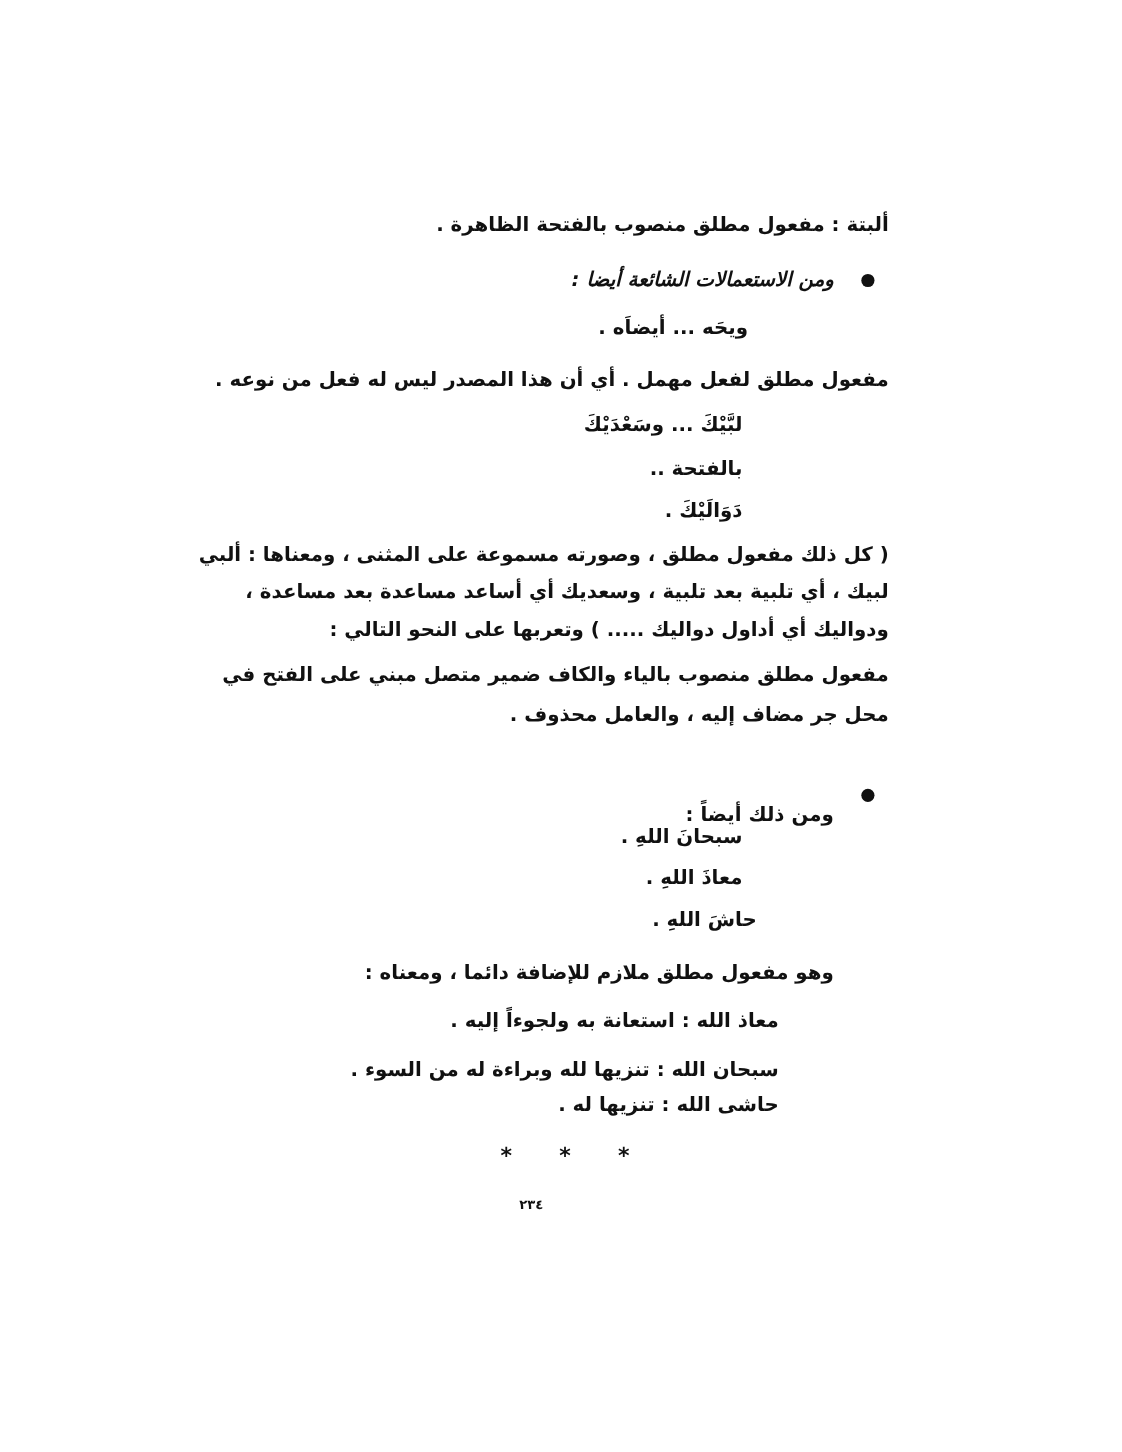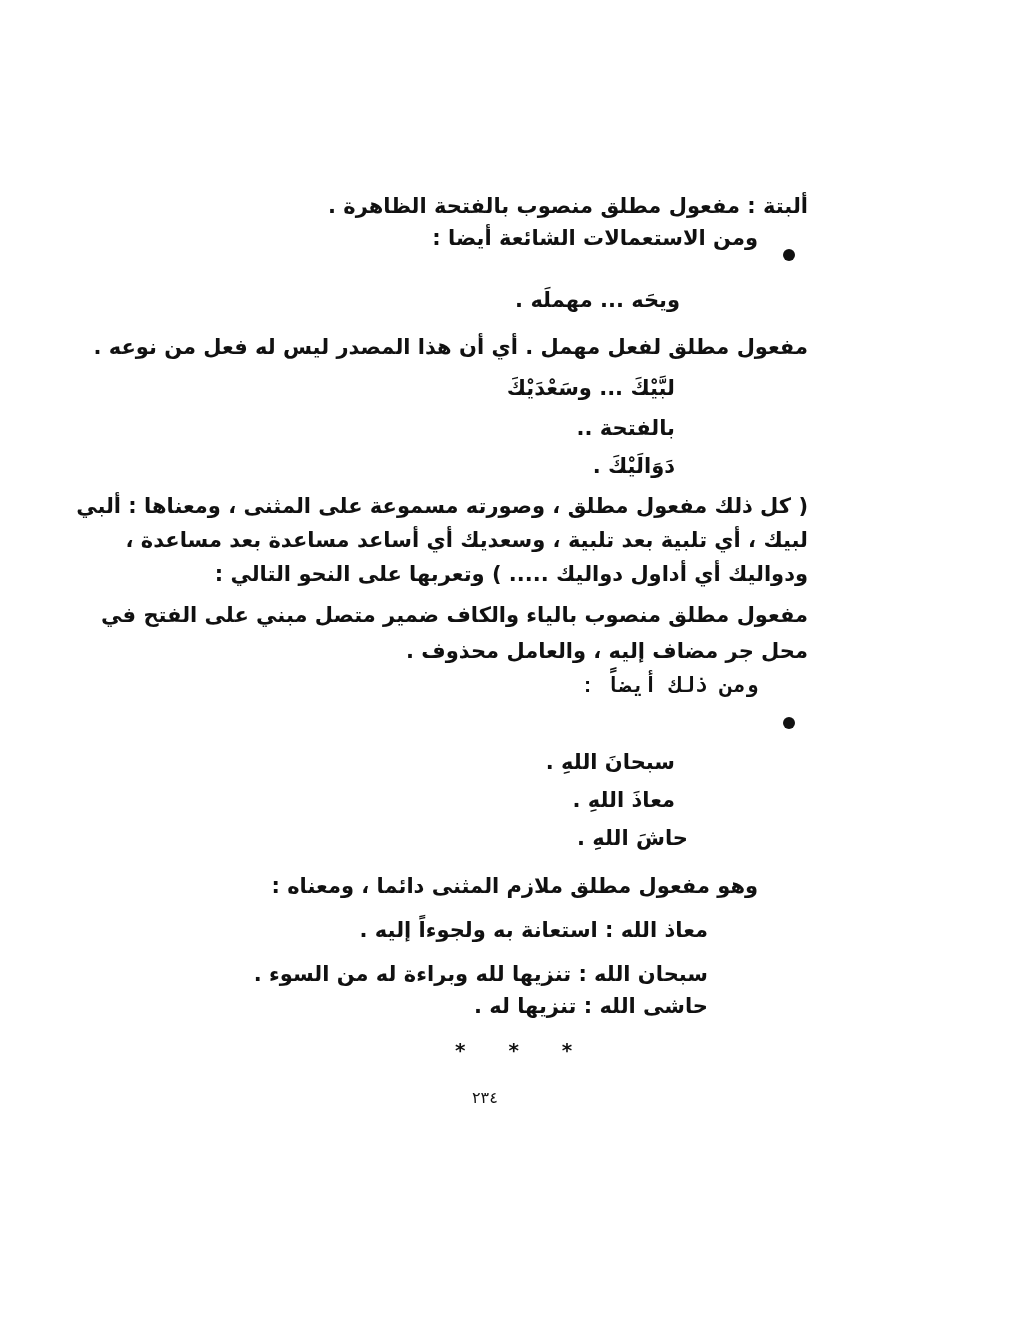--- a/index.html
+++ b/index.html
@@ -1,44 +1,44 @@
 <!DOCTYPE html>
 <html><head>
   <meta charset="utf-8">
   <style>
     html, body { margin:0; padding:0; background:#fff; }
     body { width:1020px; height:1320px; position:relative; overflow:hidden; color:#111;
       font-family:"DejaVu Sans", sans-serif; }
     .ln { position:absolute; direction:rtl; unicode-bidi:embed; white-space:nowrap;
-      font-size:21px; font-weight:bold; line-height:1; }
+      font-size:18px; font-weight:bold; line-height:1; }
     .bullet { position:absolute; width:12px; height:12px; border-radius:50%; background:#111; }
     .stars { position:absolute; font-size:20px; font-weight:bold; letter-spacing:18px; }
-    .pnum { position:absolute; font-size:16px; font-weight:normal; direction:rtl; }
+    .pnum { position:absolute; font-size:12px; font-weight:bold; direction:rtl; }
   </style>
 </head>
 <body>
 
 <div>
   <div class="ln" style="right:212px; top:196px;">ألبتة : مفعول مطلق منصوب بالفتحة الظاهرة .</div>
   <div class="bullet" style="left:783px; top:249px;"></div>
-  <div class="ln" style="right:262px; top:228px;">ومن الاستعمالات الشائعة أيضا :</div>
-  <div class="ln" style="right:340px; top:290px;">ويحَه ...          مهملَه .</div>
+  <div class="ln" style="right:262px; top:246px;font-style:italic;">ومن الاستعمالات الشائعة أيضا :</div>
+  <div class="ln" style="right:340px; top:290px;">ويحَه ...          أيضاَه .</div>
   <div class="ln" style="right:212px; top:337px;margin-left:32px;">مفعول مطلق لفعل مهمل . أي أن هذا المصدر ليس له فعل من نوعه .</div>
   <div class="ln" style="right:345px; top:378px;margin-left:36px;">لبَّيْكَ ...          وسَعْدَيْكَ</div>
   <div class="ln" style="right:345px; top:418px;">بالفتحة ..</div>
   <div class="ln" style="right:345px; top:456px;">دَوَالَيْكَ .</div>
   <div class="ln" style="right:212px; top:496px;">( كل ذلك مفعول مطلق ، وصورته مسموعة على المثنى ، ومعناها : ألبي</div>
   <div class="ln" style="right:212px; top:530px;">لبيك ، أي تلبية بعد تلبية ، وسعديك أي أساعد مساعدة بعد مساعدة ،</div>
   <div class="ln" style="right:212px; top:564px;">ودواليك أي أداول دواليك ..... ) وتعربها على النحو التالي :</div>
   <div class="ln" style="right:212px; top:605px;">مفعول مطلق منصوب بالياء والكاف ضمير متصل مبني على الفتح في</div>
   <div class="ln" style="right:212px; top:641px;">محل جر مضاف إليه ، والعامل محذوف .</div>
   <div class="bullet" style="left:783px; top:717px;"></div>
-  <div class="ln" style="right:262px; top:676px;font-family:Liberation Mono, monospace;">ومن ذلك أيضاً :</div>
+  <div class="ln" style="right:262px; top:732px;">ومن ذلك أيضاً :</div>
   <div class="ln" style="right:345px; top:752px;text-align:right;">سبحانَ اللهِ .</div>
   <div class="ln" style="right:345px; top:790px;">معاذَ اللهِ .</div>
   <div class="ln" style="right:332px; top:828px;text-align:right;">حاشَ اللهِ .</div>
-  <div class="ln" style="right:262px; top:876px;">وهو مفعول مطلق ملازم المثنى دائما ، ومعناه :</div>
+  <div class="ln" style="right:262px; top:876px;">وهو مفعول مطلق ملازم للإضافة دائما ، ومعناه :</div>
   <div class="ln" style="right:312px; top:920px;margin-top:44px;">سبحان الله :  تنزيها لله وبراءة له من السوء .</div>
   <div class="ln" style="right:312px; top:920px;">معاذ الله :  استعانة به ولجوءاً إليه .</div>
   <div class="ln" style="right:312px; top:996px;">حاشى الله :  تنزيها له .</div>
   <div class="stars" style="left:455px; top:1038px;">* * *</div>
   <div class="pnum" style="left:472px; top:1088px;">٢٣٤</div>
 </div>
 
 </body></html>

